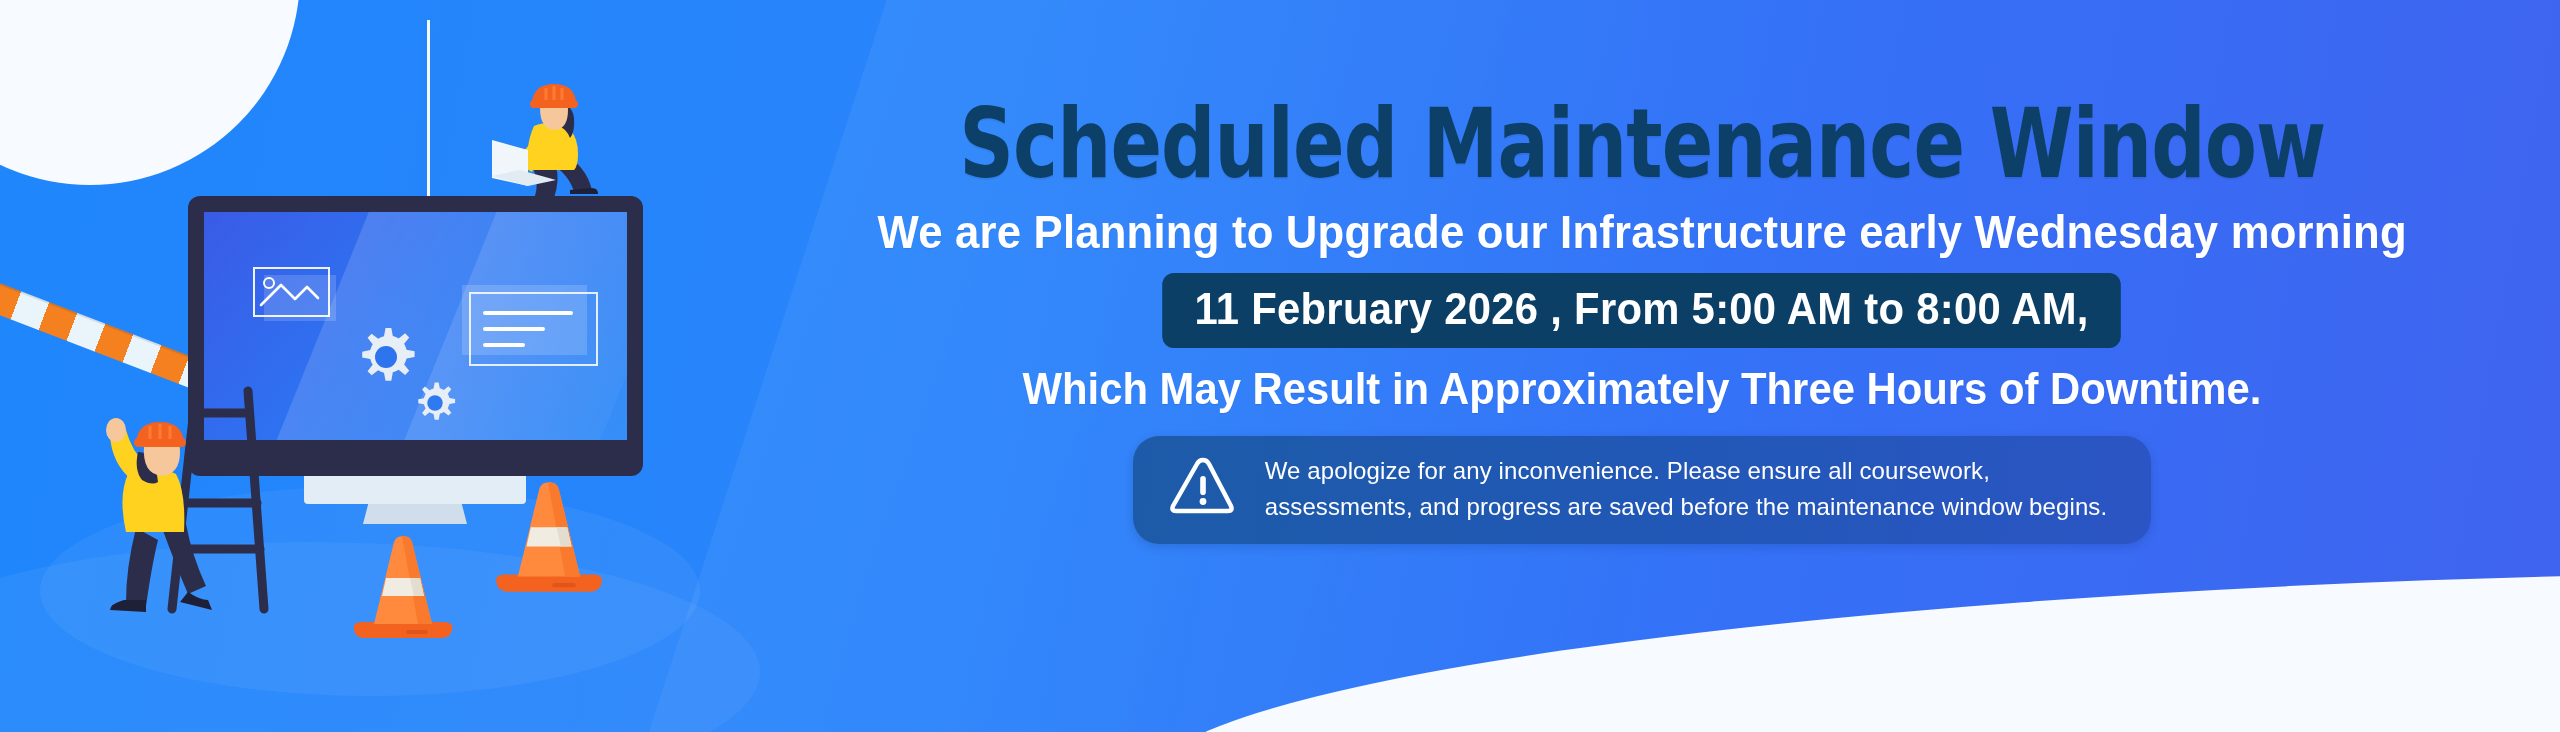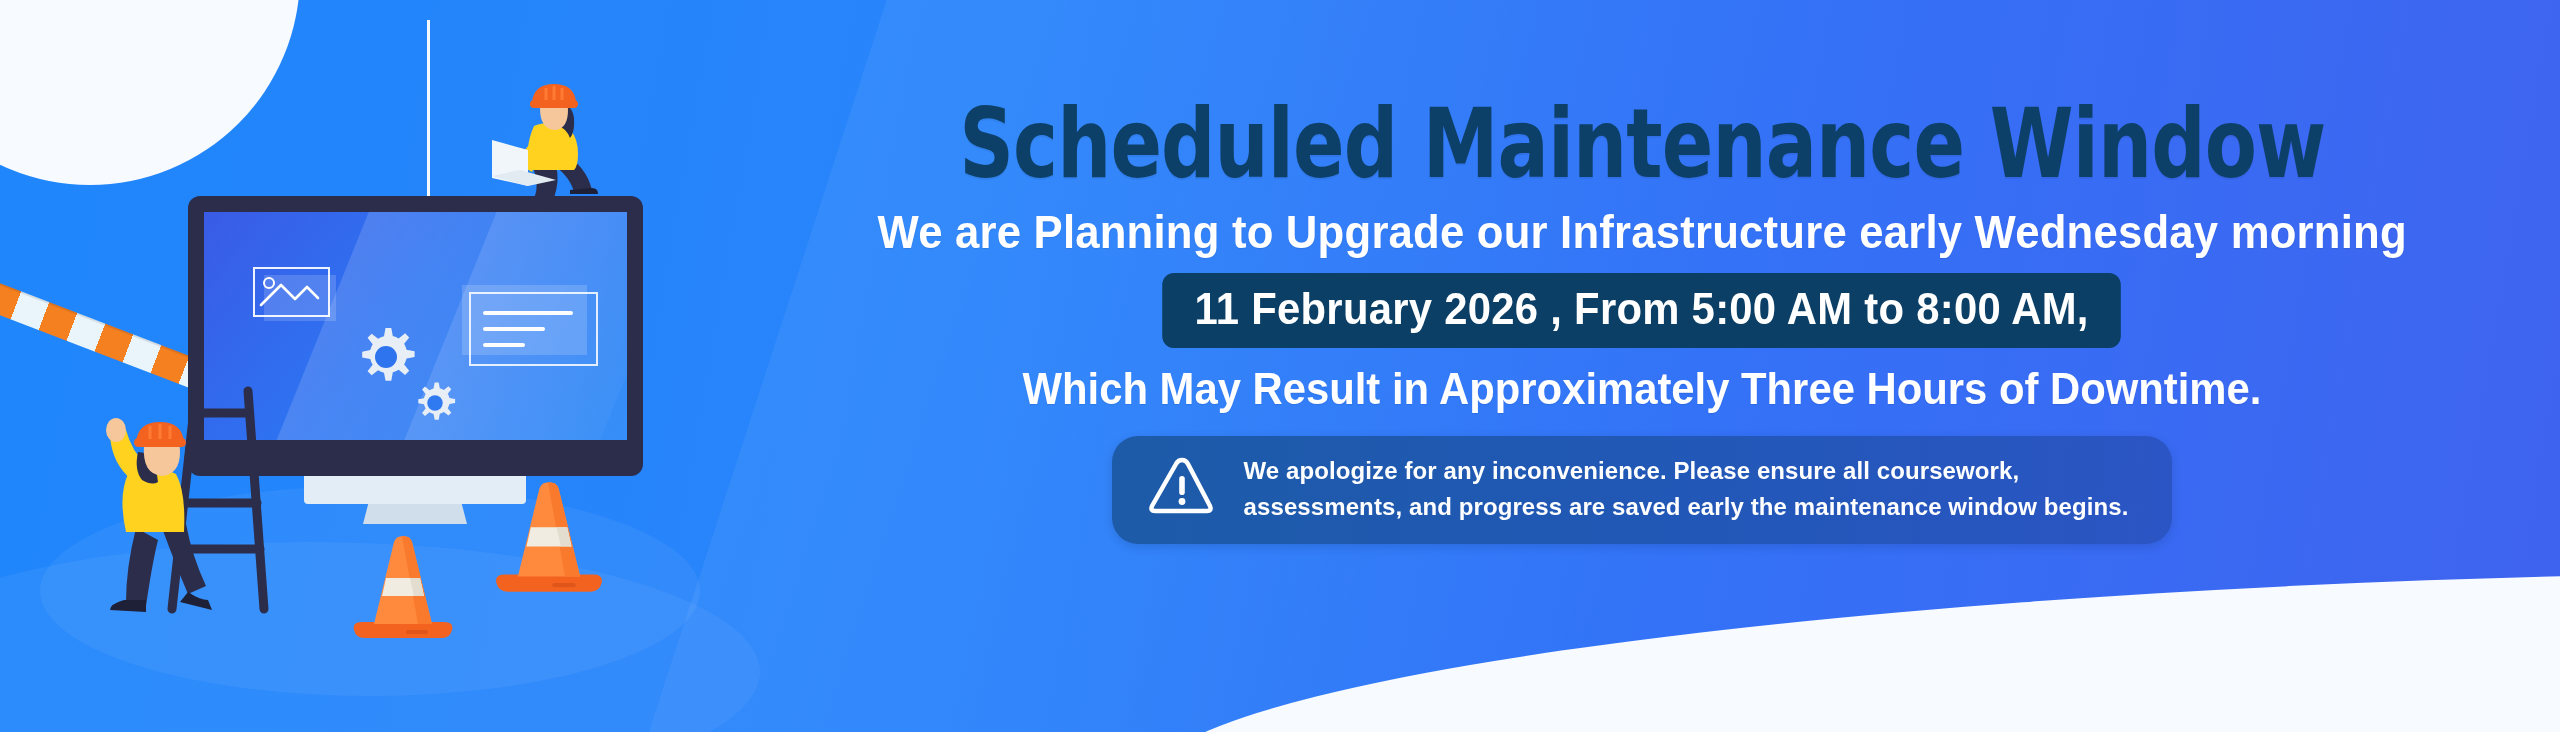--- a/index.html
+++ b/index.html
@@ -183,21 +183,21 @@
     background:linear-gradient(95deg,#1d5ba8 0%,#2058b4 45%,#2b55c4 100%);
     border-radius:26px;
     padding:18px 44px 20px 34px;
     box-shadow:0 3px 10px rgba(10,40,90,.18);
   }
   .warn-icon{flex:0 0 auto;}
   .notice-lines{
     display:flex;flex-direction:column;gap:7px;
   }
   .notice-line{
-    color:#ffffff;font-weight:700;font-size:24px;line-height:1.18;white-space:nowrap;
+    color:#ffffff;font-weight:400;font-size:24px;line-height:1.18;white-space:nowrap;
     letter-spacing:.1px;
   }
 </style>
 </head>
 <body>
 
 <div class="banner">
 
   <div class="bg-circle-tl"></div>
   <div class="bg-sheen"></div>
@@ -357,18 +357,18 @@
     <div class="notice">
       <span class="warn-icon">
         <svg width="72" height="66" viewBox="0 0 72 66">
           <path d="M36 6 q4 0 6 4 L64 52 q2 5 -3 5 L9 57 q-5 0 -3 -5 L30 10 q2 -4 6 -4 z" fill="none" stroke="#ffffff" stroke-width="4.5" stroke-linejoin="round"></path>
           <rect x="33.2" y="22" width="5.6" height="19" rx="2.8" fill="#ffffff"></rect>
           <circle cx="36" cy="47.5" r="3.4" fill="#ffffff"></circle>
         </svg>
       </span>
       <div class="notice-lines">
         <div class="notice-line">We apologize for any inconvenience. Please ensure all coursework,</div>
-        <div class="notice-line">assessments, and progress are saved early the maintenance window begins.</div>
+        <div class="notice-line">assessments, and progress are saved before the maintenance window begins.</div>
       </div>
     </div>
 
   </div>
 </div>
 
 </body></html>

